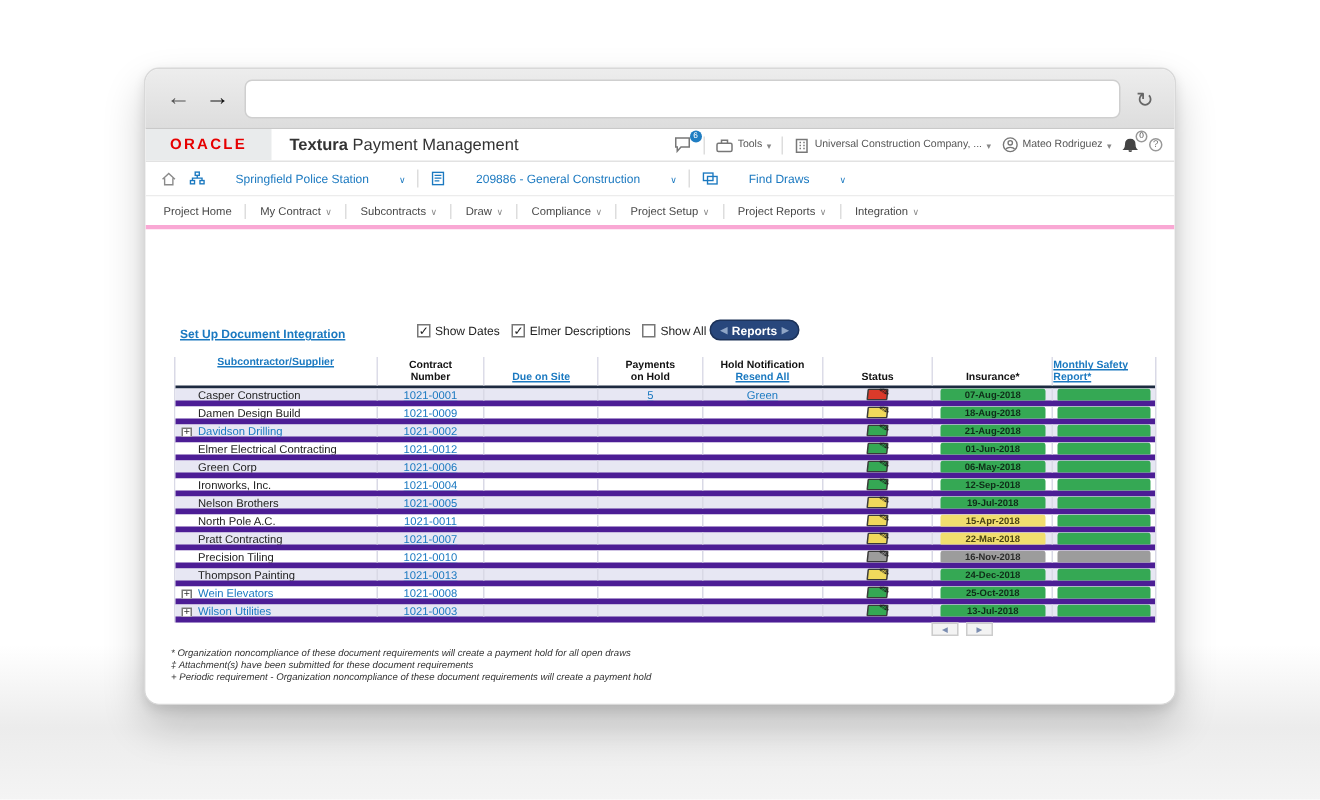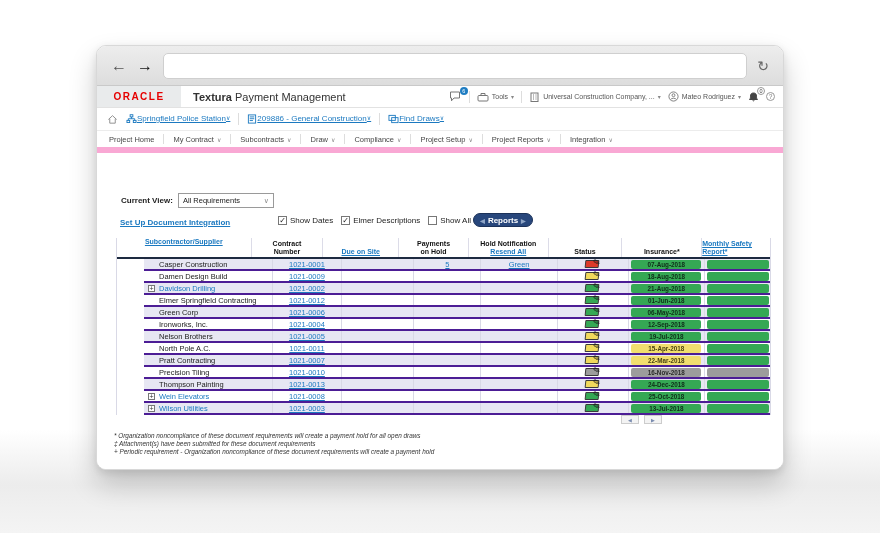--- a/index.html
+++ b/index.html
@@ -31,25 +31,25 @@
            min-width:8px; height:8px; border-radius:4px; display:flex; align-items:center; justify-content:center; padding:0 1px; }
   .badge.light { background:#fff; color:#444; border:1px solid #999; }
   .vdiv { width:1px; height:12px; background:#ddd; }
   .caret { font-size:6px; color:#888; }
   .helpcircle { width:9px; height:9px; border:1px solid #999; border-radius:50%; color:#777; font-size:6.5px;
                 display:flex; align-items:center; justify-content:center; }
 
   
   .crumbbar { height:23px; background:#fff; border-bottom:1px solid #ececec; display:flex; align-items:center;
               padding-left:10px; gap:8px; font-size:8px; color:#1b79c0; }
-  .crumb { display:flex; align-items:flex-start; gap:0;text-decoration:underline; }
+  .crumb { display:flex; align-items:flex-end; gap:20px; }
   .crumb .caret { color:#1b79c0; }
 
   
-  .mainnav { height:22px; background:#fff; border-bottom:6px solid #f9a8d4; display:flex; align-items:center;
+  .mainnav { height:22px; background:#fff; border-bottom:3px solid #f9a8d4; display:flex; align-items:center;
              padding-left:12px; gap:9px; font-size:7.5px; color:#474747; }
   .navitem { display:flex; align-items:center; gap:3px; }
 
   
   .content { position:relative; height:339px; background:#fff; }
   .pagetitle { position:absolute; left:14px; top:7px; font-size:15px; color:#1f4866; font-weight:400; }
 
   .viewrow { position:absolute; left:24px; top:40px; display:flex; align-items:center; gap:5px; }
   .viewlabel { font-size:8px; font-weight:bold; color:#222; }
   .selectbox { width:96px; height:15px; border:1px solid #9a9a9a; background:#fff; display:flex; align-items:center;
@@ -66,21 +66,21 @@
                 border:1px solid #1c3259; }
   .reportsbtn .tip { color:#8fa5c6; font-size:6px; margin:0 3px; }
 
   
   .doctable { position:absolute; left:19px; top:85px; width:655px; border-left:1px solid #d9d9e6; border-right:1px solid #d9d9e6; }
   .thead { display:flex; border-bottom:2px solid #1d2a40; }
   .th { height:19px; display:flex; flex-direction:column; justify-content:flex-end; align-items:center;
         font-size:7px; font-weight:bold; color:#111; border-right:1px solid #dcdce8; padding-bottom:1px; line-height:8px; }
   .th:last-child { border-right:none; }
   .th .hlink { color:#1b79c0; text-decoration:underline; }
-  .tr { display:flex; height:12px; background:#fff; border-bottom:2px solid #4c1d95;margin-left:27px; }
+  .tr { display:flex; height:12px; background:#fff; border-bottom:4px solid #4c1d95; }
   .tr.alt { background:#e7e7f3; }
   .td { height:100%; display:flex; align-items:center; justify-content:center; font-size:7.5px; color:#222;
         border-right:1px solid #d9d9e6; overflow:hidden; }
   .td:last-child { border-right:none; }
   .c0 { width:135px; justify-content:flex-start; position:relative; }
   .c1 { width:72px; } .c2 { width:76px; } .c3 { width:70px; } .c4 { width:80px; }
   .c5 { width:74px; } .c6 { width:80px; } .c7 { width:68px; }
   .expander { position:absolute; left:4px; top:2px; width:7px; height:7px; border:1px solid #777; background:#fff;
               font-size:7px; line-height:5px; text-align:center; color:#333; }
   .name { margin-left:15px; white-space:nowrap; }
@@ -233,27 +233,20 @@
       </span>
       <span class="vdiv" style="height: 10px;"></span>
       <span class="navitem">
         <span>Integration</span>
         <span class="caret">∨</span>
       </span>
     </div>
 
   <div class="content">
 
-    <div class="viewrow">
-      <span class="viewlabel">Current View:</span>
-      <span class="selectbox">
-        <span>All Requirements</span>
-        <span class="caret">∨</span>
-      </span>
-    </div>
 
     <a class="setuplink">Set Up Document Integration</a>
 
     <div class="cbgroup">
       <span class="cbitem">
         <span class="cb">✓</span>
         <span>Show Dates</span>
       </span>
       <span class="cbitem">
         <span class="cb">✓</span>
@@ -379,21 +372,21 @@
               <span class="pill p-green">21-Aug-2018</span>
             </div>
     <div class="td c7">
               <span class="bar b-green"></span>
             </div>
   </div>
 
   <div class="tr">
     <div class="td c0">
 
-      <span class="name">Elmer Springfield Contracting</span>
+      <span class="name">Elmer Electrical Contracting</span>
     </div>
     <div class="td c1">
               <a class="tlink contract">1021-0012</a>
             </div>
     <div class="td c2"></div>
     <div class="td c3">
               <a class="tlink payments"></a>
             </div>
     <div class="td c4">
               <a class="tlink hold"></a>

